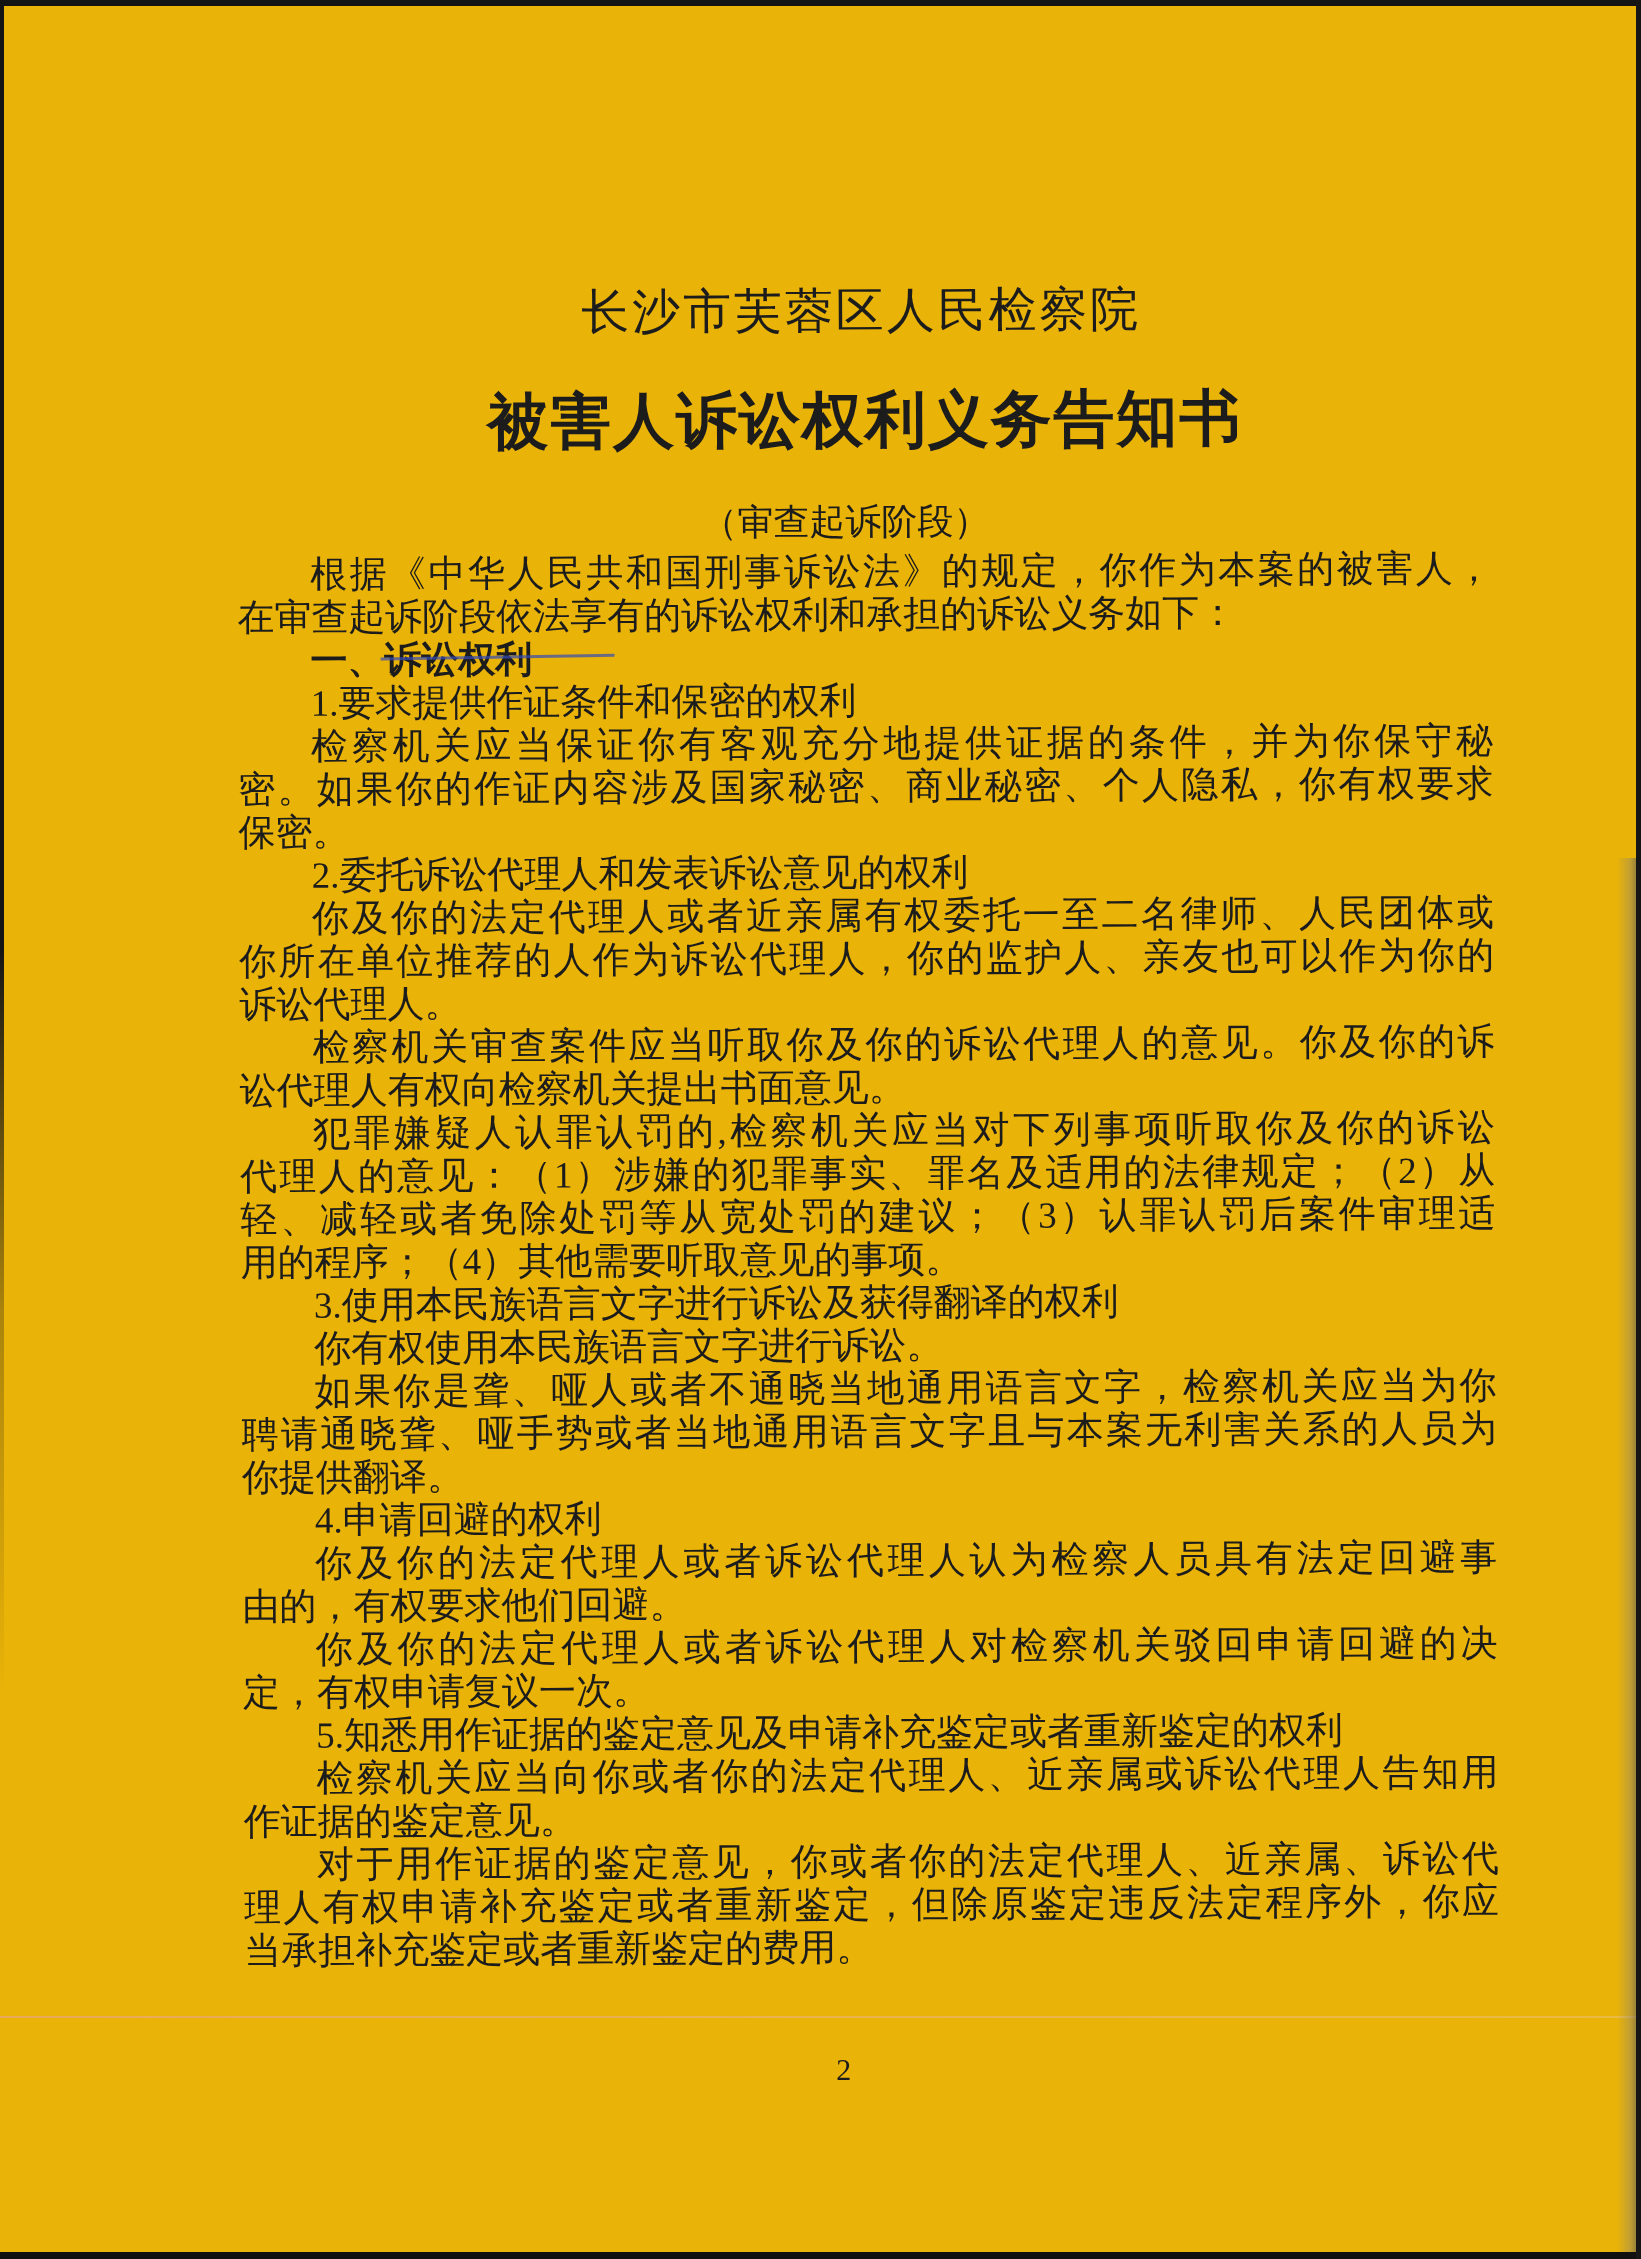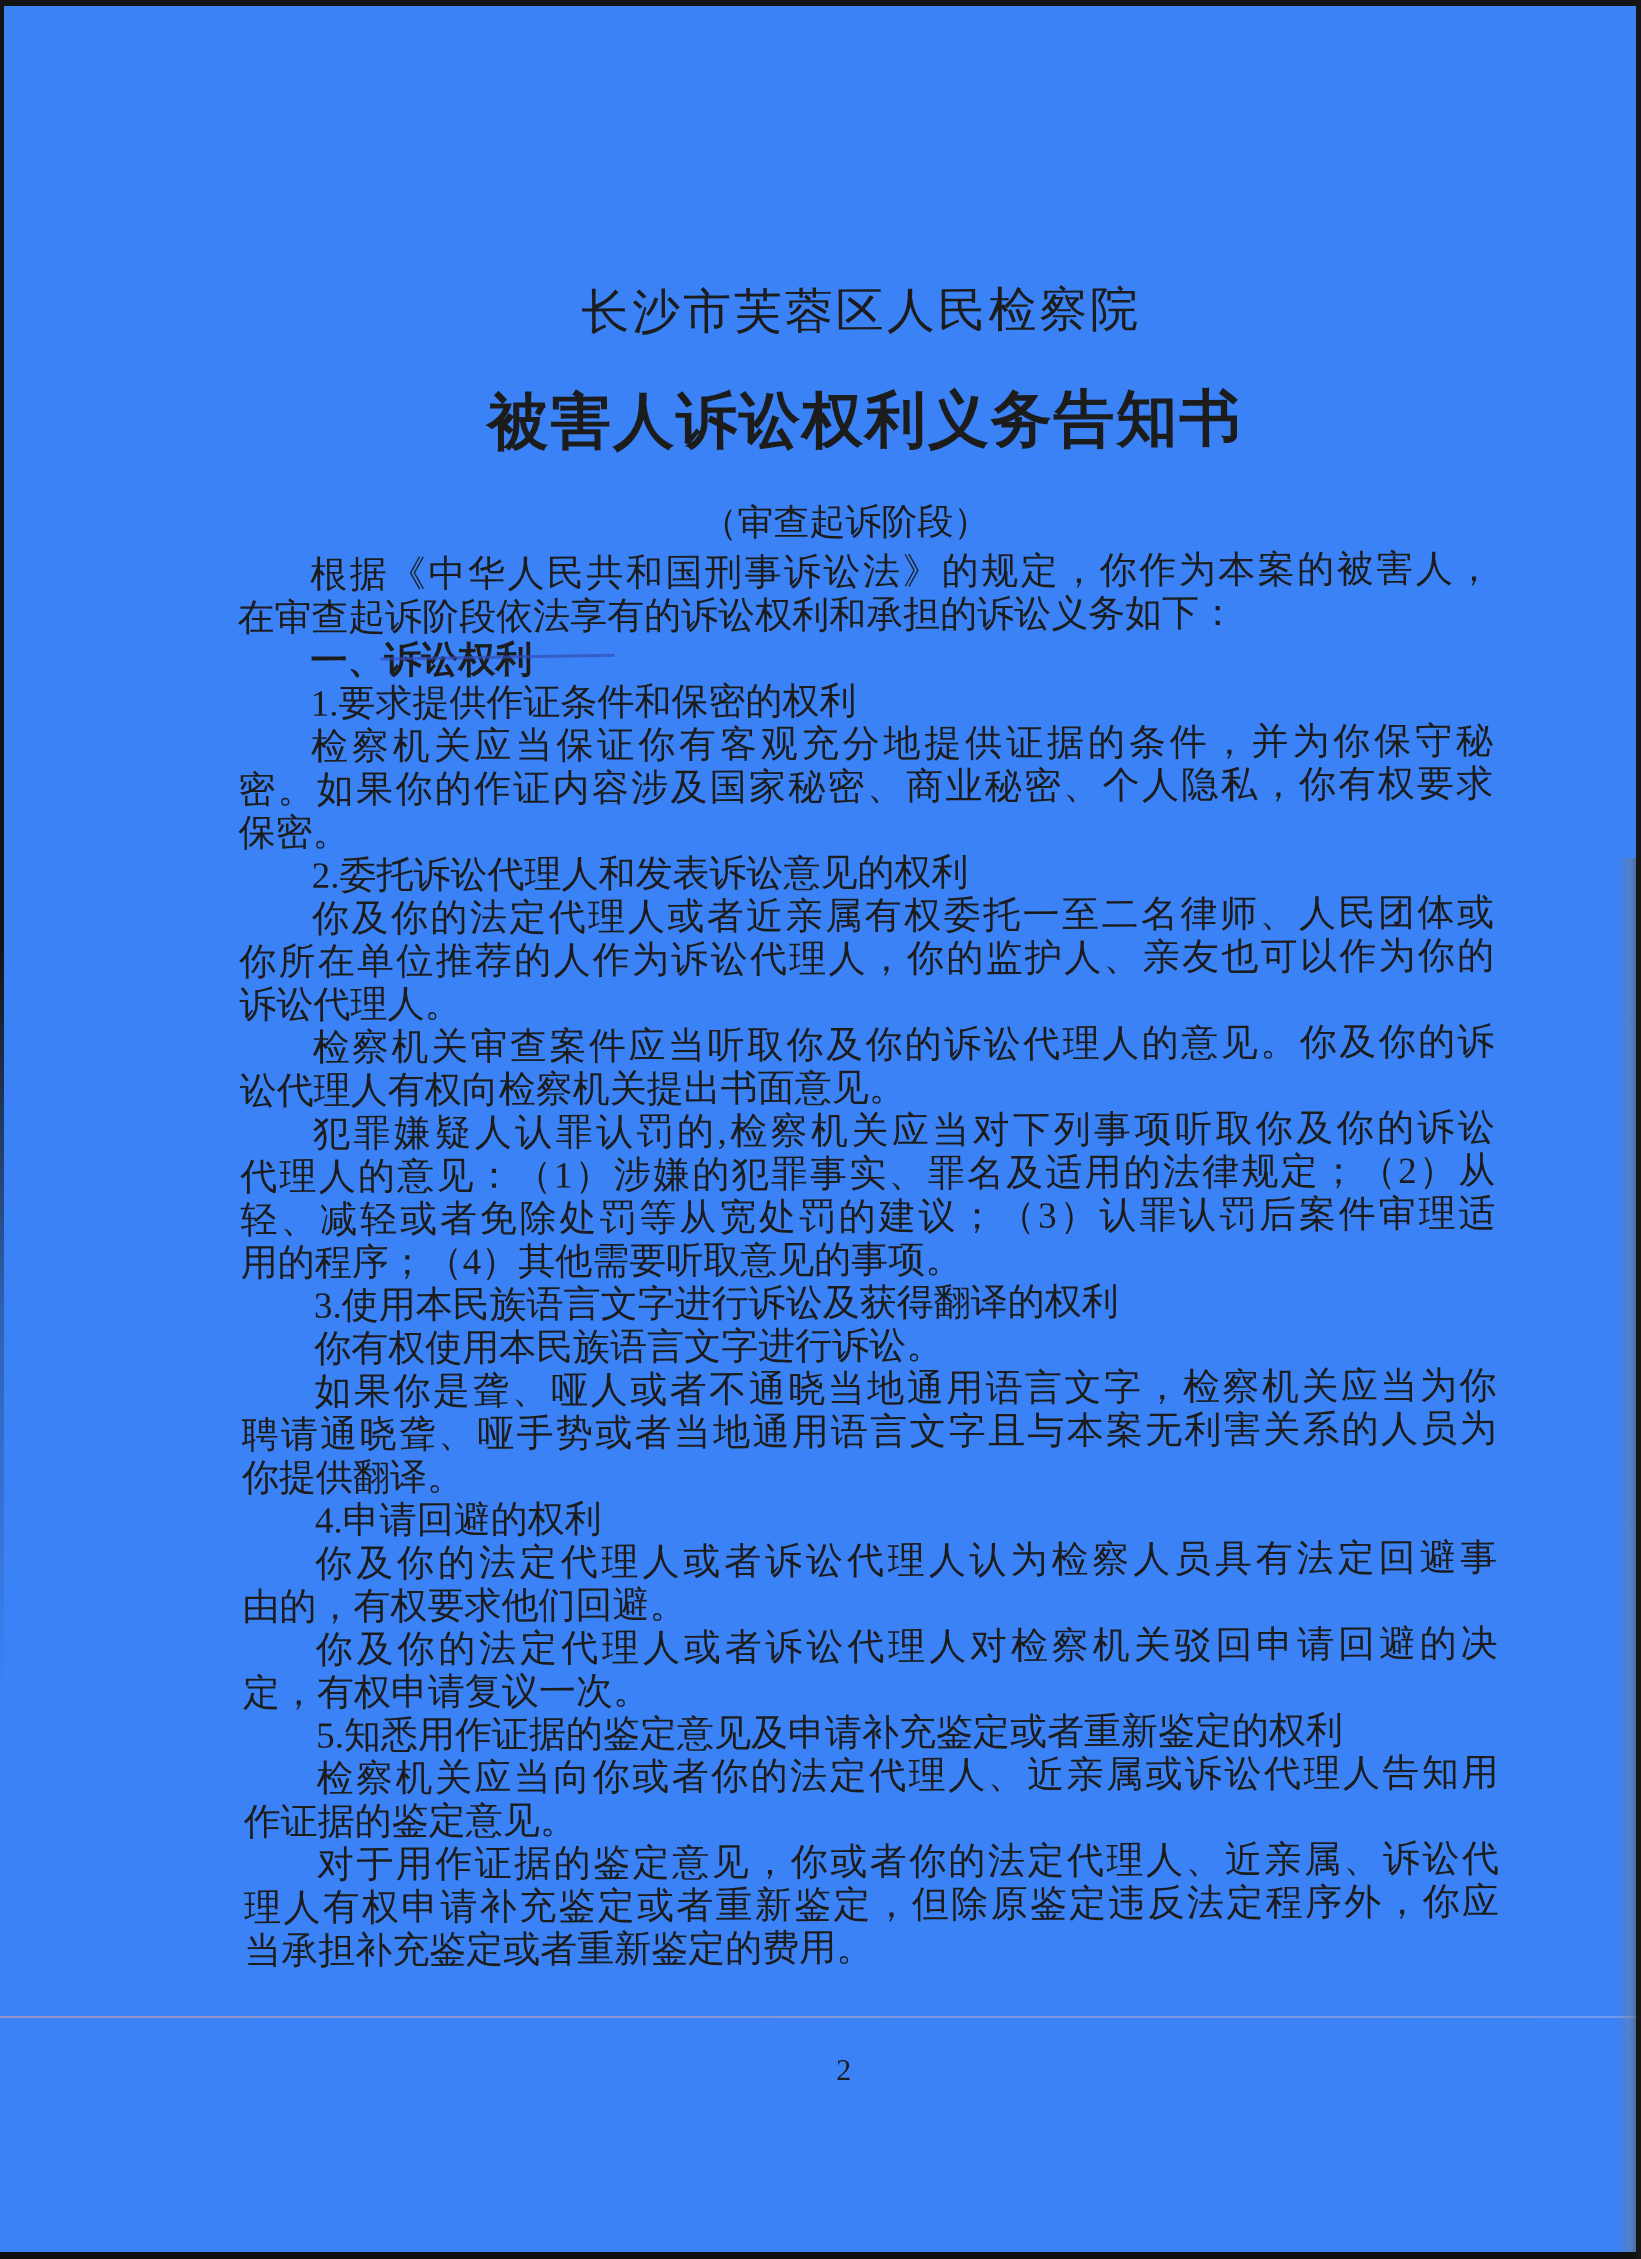--- a/index.html
+++ b/index.html
@@ -2,21 +2,21 @@
 <html><head>
 <meta charset="utf-8">
 <style>
   html,body{margin:0;padding:0;}
   body{
     width:1641px;height:2259px;
     background:#fbfbfa;
     font-family:"Liberation Serif","DejaVu Serif",serif;
     overflow:hidden;position:relative;
   }
-  .page{position:absolute;inset:0;background:#3b82f6;}
+  .page{position:absolute;inset:0;background:#eab308;}
 
   
   .edge-top{position:absolute;top:0;left:0;right:0;height:5.8px;background:#141414;}
   .edge-bottom{position:absolute;bottom:0;left:0;right:0;height:6.8px;background:#101010;}
   .edge-left{position:absolute;top:0;left:0;width:3.9px;height:100%;
     background:linear-gradient(#141414 0%,#141414 42%,rgba(20,20,20,.30) 58%,rgba(20,20,20,0) 75%,rgba(20,20,20,0) 100%);}
   .edge-right{position:absolute;top:0;right:0;width:4.8px;height:100%;background:#161616;}
   .edge-right-shadow{position:absolute;top:38%;right:4.8px;width:19.3px;height:62%;
     background:linear-gradient(90deg,rgba(130,130,130,0) 0%,rgba(125,125,125,.38) 70%,rgba(90,90,90,.55) 100%);}
   .pink-line{position:absolute;top:2016px;left:0;width:100%;height:1.9px;

